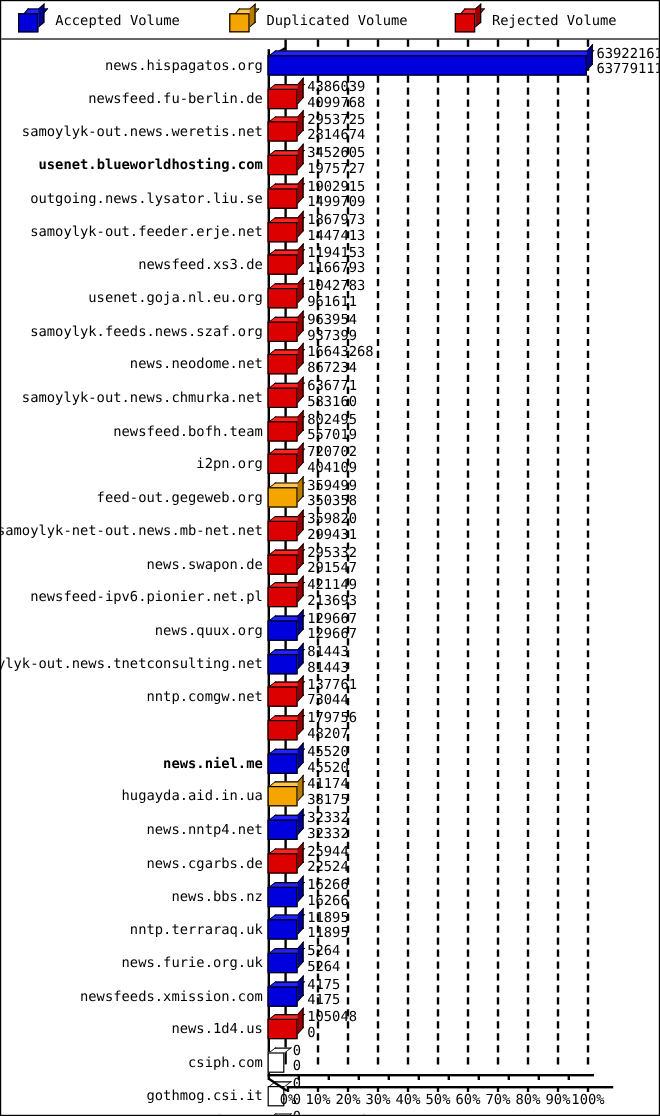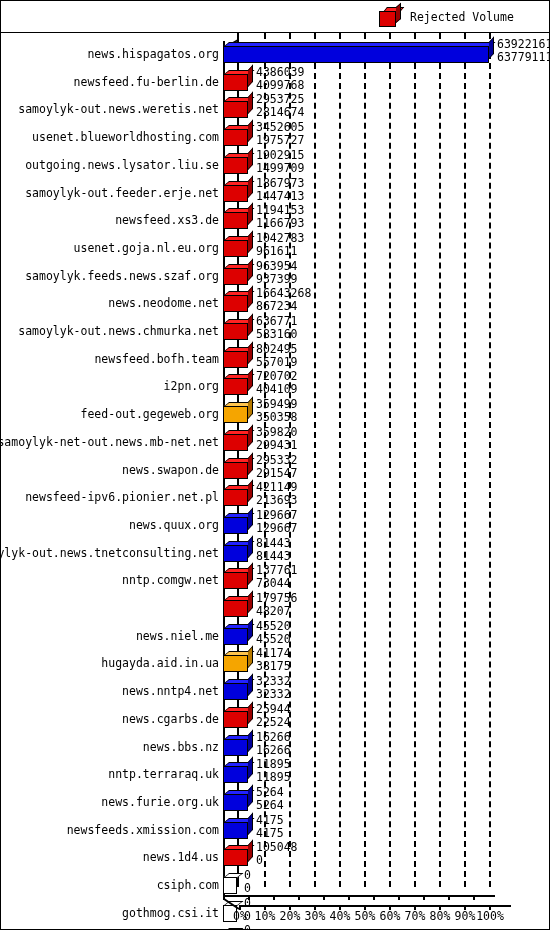--- a/index.html
+++ b/index.html
@@ -73,54 +73,70 @@
            text-align:center;width:40px;margin-left:-20px;}
   #xtitle{position:absolute;left:0;top:894px;width:548px;text-align:center;
           font-size:12.5px;font-weight:bold;color:#000;letter-spacing:0.5px;}
 </style>
 </head>
 <body>
 
 <div id="page">
 
   <div id="legend">
+      <div class="legend-item" style="left: 14px;">
+        <span class="legend-cube">
+          <span class="top" style="background: rgb(34, 34, 255);"></span>
+          <span class="side" style="background: rgb(0, 0, 153);"></span>
+          <span class="front" style="background: rgb(0, 0, 221);"></span>
+        </span>
+        <span class="legend-label">Accepted Volume</span>
+      </div>
+      <div class="legend-item" style="left: 190px;">
+        <span class="legend-cube">
+          <span class="top" style="background: rgb(255, 196, 77);"></span>
+          <span class="side" style="background: rgb(184, 122, 0);"></span>
+          <span class="front" style="background: rgb(245, 165, 0);"></span>
+        </span>
+        <span class="legend-label">Duplicated Volume</span>
+      </div>
       <div class="legend-item" style="left: 378px;">
         <span class="legend-cube">
           <span class="top" style="background: rgb(255, 34, 34);"></span>
           <span class="side" style="background: rgb(153, 0, 0);"></span>
           <span class="front" style="background: rgb(221, 0, 0);"></span>
         </span>
         <span class="legend-label">Rejected Volume</span>
       </div>
     </div>
 
   <div id="plot">
 
     <div class="labels">
         <div class="row-label" style="top: 15px;">news.hispagatos.org</div>
         <div class="row-label" style="top: 42.7px;">newsfeed.fu-berlin.de</div>
         <div class="row-label" style="top: 70.4px;">samoylyk-out.news.weretis.net</div>
-        <div class="row-label" style="top: 98.1px;">usenet.blueworldhosting.com</div>
+        <div class="row-label" style="top: 98.1px; font-weight: bold;">usenet.blueworldhosting.com</div>
         <div class="row-label" style="top: 125.8px;">outgoing.news.lysator.liu.se</div>
         <div class="row-label" style="top: 153.5px;">samoylyk-out.feeder.erje.net</div>
         <div class="row-label" style="top: 181.2px;">newsfeed.xs3.de</div>
         <div class="row-label" style="top: 208.9px;">usenet.goja.nl.eu.org</div>
         <div class="row-label" style="top: 236.6px;">samoylyk.feeds.news.szaf.org</div>
         <div class="row-label" style="top: 264.3px;">news.neodome.net</div>
         <div class="row-label" style="top: 292px;">samoylyk-out.news.chmurka.net</div>
         <div class="row-label" style="top: 319.7px;">newsfeed.bofh.team</div>
         <div class="row-label" style="top: 347.4px;">i2pn.org</div>
         <div class="row-label" style="top: 375.1px;">feed-out.gegeweb.org</div>
         <div class="row-label" style="top: 402.8px;">samoylyk-net-out.news.mb-net.net</div>
         <div class="row-label" style="top: 430.5px;">news.swapon.de</div>
         <div class="row-label" style="top: 458.2px;">newsfeed-ipv6.pionier.net.pl</div>
         <div class="row-label" style="top: 485.9px;">news.quux.org</div>
         <div class="row-label" style="top: 513.6px;">samoylyk-out.news.tnetconsulting.net</div>
         <div class="row-label" style="top: 541.3px;">nntp.comgw.net</div>
-        <div class="row-label" style="top: 596.7px;">news.niel.me</div>
+        <div class="row-label" style="top: 596.7px; font-weight: bold;">news.niel.me</div>
         <div class="row-label" style="top: 624.4px;">hugayda.aid.in.ua</div>
         <div class="row-label" style="top: 652.1px;">news.nntp4.net</div>
         <div class="row-label" style="top: 679.8px;">news.cgarbs.de</div>
         <div class="row-label" style="top: 707.5px;">news.bbs.nz</div>
         <div class="row-label" style="top: 735.2px;">nntp.terraraq.uk</div>
         <div class="row-label" style="top: 762.9px;">news.furie.org.uk</div>
         <div class="row-label" style="top: 790.6px;">newsfeeds.xmission.com</div>
         <div class="row-label" style="top: 818.3px;">news.1d4.us</div>
         <div class="row-label" style="top: 846px;">csiph.com</div>
         <div class="row-label" style="top: 873.7px;">gothmog.csi.it</div>

